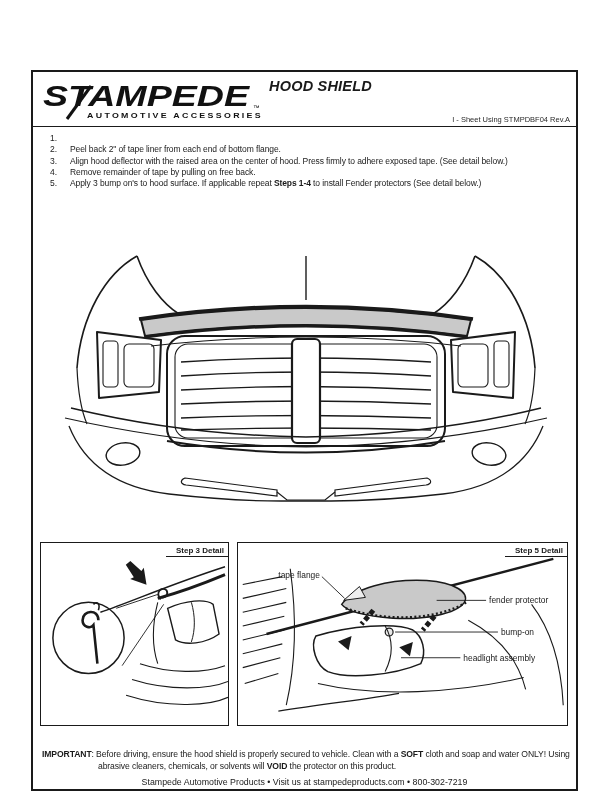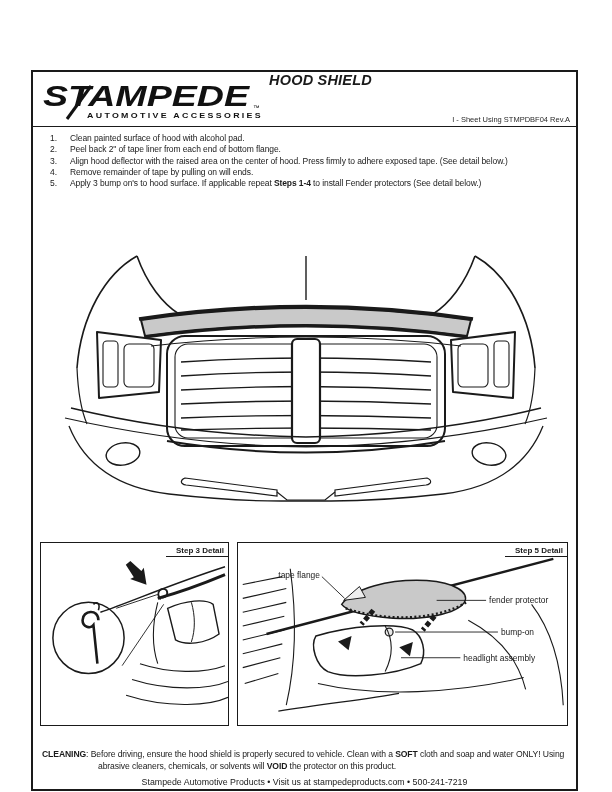--- a/index.html
+++ b/index.html
@@ -7,21 +7,21 @@
   .page {
     position:relative; width:612px; height:792px; background:#fff;
     font-family:"Liberation Sans", sans-serif; color:#1a1a1a; overflow:hidden;
   }
   .frame {
     position:absolute; left:31px; top:34px; width:547px; height:721px;
     border:2px solid #1a1a1a; background:#fff;margin-top:36px;
   }
   
   .logo-svg { position:absolute; left:8px; top:7px; width:226px; height:42px; }
-  .doc-title { position:absolute; left:236px; top:0; font-size:14.5px; font-weight:bold; font-style:italic; line-height:17px; letter-spacing:.2px; }
+  .doc-title { position:absolute; left:236px; top:6px; font-size:14.5px; font-weight:bold; font-style:italic; line-height:17px; letter-spacing:.2px; }
   .sheet-number { position:absolute; right:6px; top:43px; font-size:7.5px; color:#2a2a2a; }
   .header-divider { position:absolute; left:0; top:54px; width:100%; border-top:1.5px solid #1a1a1a; }
   
   .steps { position:absolute; left:0; top:61px; width:100%; }
   .step-row { display:flex; font-size:8.5px; line-height:11.3px; letter-spacing:-0.1px; }
   .step-num { width:37px; padding-left:17px; flex:0 0 auto; }
   .step-text { white-space:nowrap; }
   
   .main-illo { position:absolute; left:0; top:168px; width:546px; height:292px; }
   
@@ -57,33 +57,32 @@
     <div class="doc-title">
       <div>HOOD SHIELD</div>
     </div>
 
     <div class="sheet-number">I - Sheet Using STMPDBF04 Rev.A</div>
     <div class="header-divider"></div>
 
     <div class="steps">
       <div class="step-row">
         <span class="step-num">1.</span>
-        <span class="step-text">Clean painted surface of hood with alcohol pad.</span>
       </div>
       <div class="step-row">
         <span class="step-num">2.</span>
         <span class="step-text">Peel back 2" of tape liner from each end of bottom flange.</span>
       </div>
       <div class="step-row">
         <span class="step-num">3.</span>
         <span class="step-text">Align hood deflector with the raised area on the center of hood. Press firmly to adhere exposed tape. (See detail below.)</span>
       </div>
       <div class="step-row">
         <span class="step-num">4.</span>
-        <span class="step-text">Remove remainder of tape by pulling on will ends.</span>
+        <span class="step-text">Remove remainder of tape by pulling on free back.</span>
       </div>
       <div class="step-row">
         <span class="step-num">5.</span>
         <span class="step-text"><span>Apply 3 bump on's to hood surface. If applicable repeat </span><b>Steps 1-4</b><span> to install Fender protectors (See detail below.)</span></span>
       </div>
     </div>
 
     <svg class="main-illo" viewBox="0 0 546 292" fill="none" stroke="#1a1a1a" aria-hidden="true">
 
       <line x1="273" y1="16" x2="273" y2="60" stroke-width="1.4"></line>
@@ -223,18 +222,18 @@
 
         <g fill="#1a1a1a" stroke="none" font-size="8.5">
           <text x="82" y="35" text-anchor="end">tape flange</text>
           <text x="253" y="61">fender protector</text>
           <text x="265" y="93">bump-on</text>
           <text x="227" y="119">headlight assembly</text>
         </g>
       </svg>
     </div>
 
-    <p class="important"><b>CLEANING</b><span>: Before driving, ensure the hood shield is properly secured to vehicle. Clean with a </span><b>SOFT</b><span> cloth and soap and water ONLY! Using abrasive cleaners, chemicals, or solvents will </span><b>VOID</b><span> the protector on this product.</span></p>
-
-    <div class="footer-line">Stampede Automotive Products • Visit us at stampedeproducts.com • 500-241-7219</div>
+    <p class="important"><b>IMPORTANT</b><span>: Before driving, ensure the hood shield is properly secured to vehicle. Clean with a </span><b>SOFT</b><span> cloth and soap and water ONLY! Using abrasive cleaners, chemicals, or solvents will </span><b>VOID</b><span> the protector on this product.</span></p>
+
+    <div class="footer-line">Stampede Automotive Products • Visit us at stampedeproducts.com • 800-302-7219</div>
 
   </div>
 </div>
 
 </body></html>

